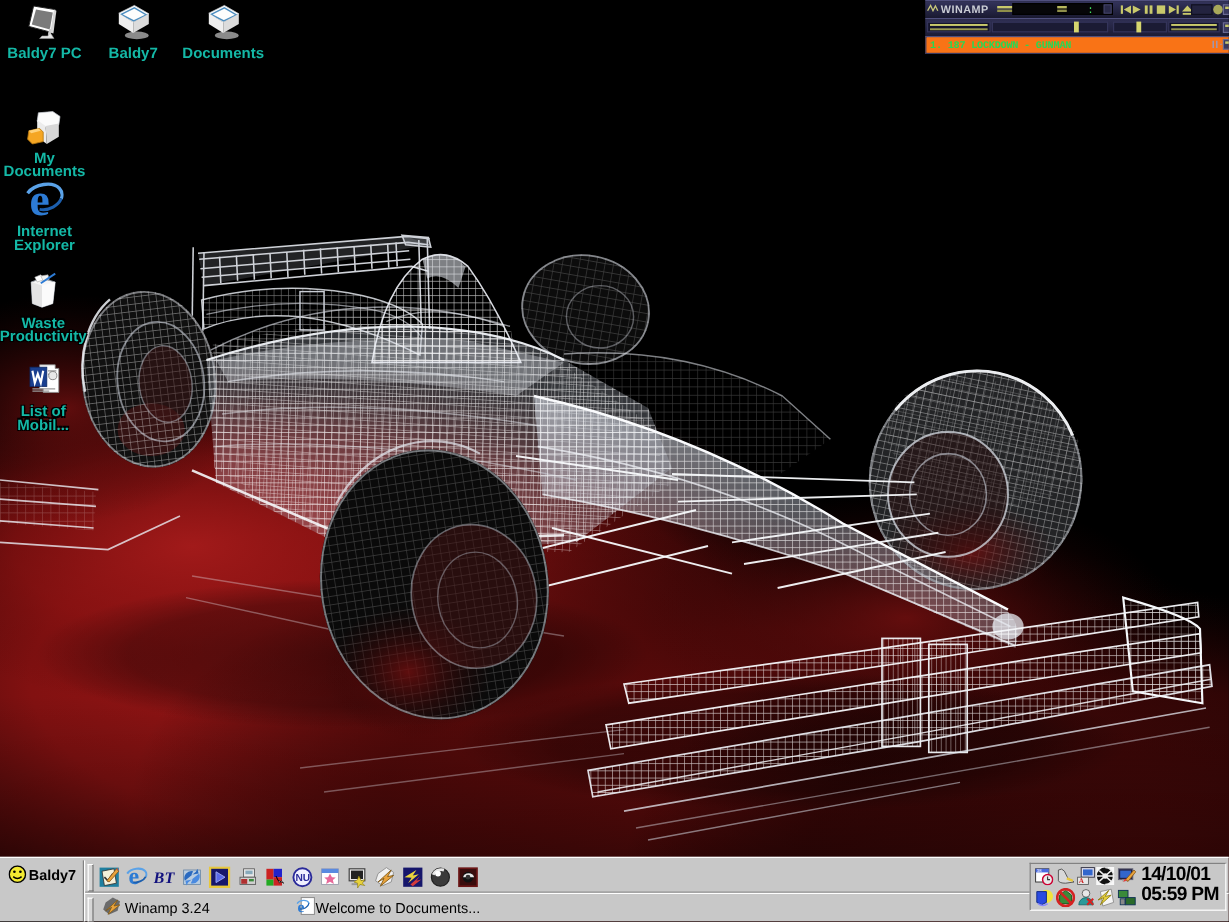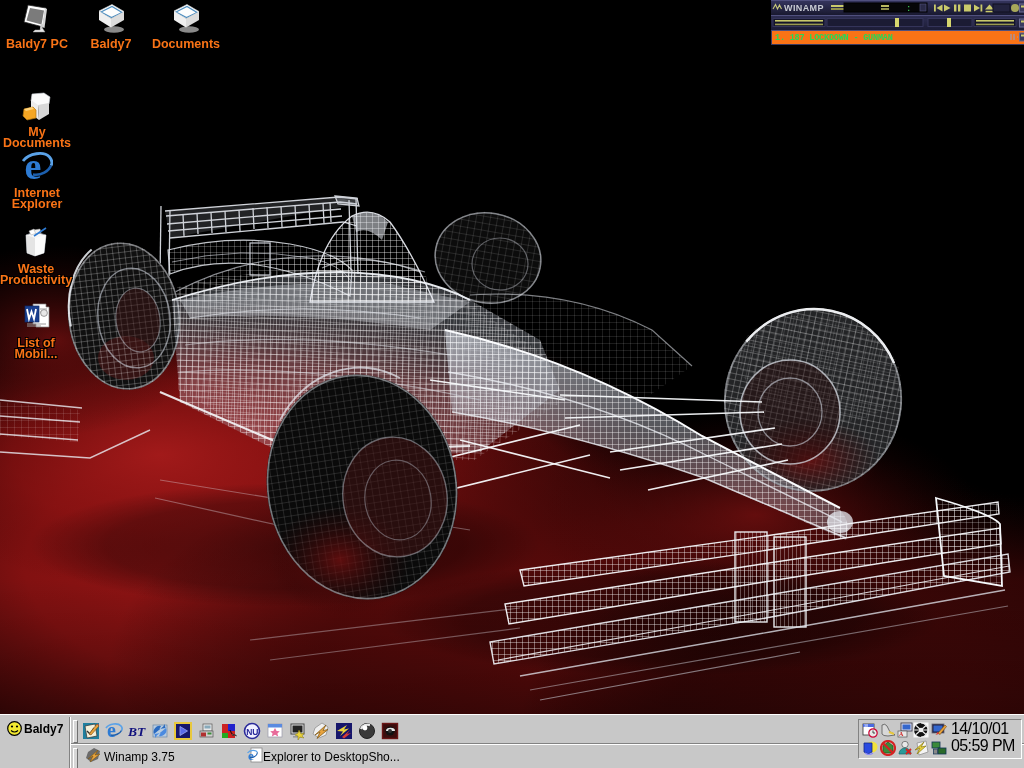--- a/index.html
+++ b/index.html
@@ -1,20 +1,20 @@
 <!DOCTYPE html>
 <html><head>
 <meta charset="utf-8">
 <style>
   html,body{margin:0;padding:0;width:1024px;height:768px;overflow:hidden;background:#000;}
   body{font-family:"Liberation Sans",sans-serif;position:relative;}
   #wall{position:absolute;left:0;top:0;width:1024px;height:768px;}
   .dico{position:absolute;width:76px;text-align:center;}
   .dico svg{display:block;margin:0 auto;}
-  .dlab{margin-top:5px;font-weight:bold;font-size:12.5px;line-height:11px;color:#f97316;
+  .dlab{margin-top:5px;font-weight:bold;font-size:12.5px;line-height:11px;color:#14b8a6;
     text-shadow:1px 1px 0 #000,-1px -1px 0 #000,1px -1px 0 #000,-1px 1px 0 #000;}
   
   #wa{position:absolute;left:755px;top:0;width:269px;height:45px;}
   .wabar{position:absolute;left:16px;width:269px;height:15px;background:linear-gradient(#34345c,#191930);
      border-top:1px solid #50507e;box-sizing:border-box;}
   
   #tb{position:absolute;left:0;top:714px;width:1024px;height:54px;background:#c8c8c8;border-top:1px solid #fff;box-sizing:border-box;}
 </style>
 </head>
 <body>
@@ -455,28 +455,28 @@
     <rect x="1.5" y="1.5" width="15" height="15" fill="#3a0d0d" stroke="#6a1515" stroke-width="1.4"></rect>
     <circle cx="9" cy="9" r="4.5" fill="#111"></circle>
     <path d="M5,9 a4.5,3.2 0 0 1 9,0" fill="#e8e8e8"></path>
     <circle cx="9" cy="9" r="2" fill="#333"></circle>
   </svg>
 
   <svg width="17" height="17" viewBox="0 0 17 17" style="position:absolute;left:85px;top:32px;">
     <polygon points="3,5 9,1 15,4 13,12 6,15 1,11" fill="#6b6b6b"></polygon>
     <path d="M3,12 L13,3 L10,8 L15,7 L5,15 L8,9 Z" fill="#e8a33d" stroke="#7a5513" stroke-width="0.6"></path>
   </svg>
-  <div style="position:absolute;left:104px;top:35px;font-size:12px;color:#000;">Winamp 3.75</div>
+  <div style="position:absolute;left:104px;top:35px;font-size:12px;color:#000;">Winamp 3.24</div>
   <svg width="16" height="17" viewBox="0 0 16 17" style="position:absolute;left:247px;top:32px;">
     <rect x="4" y="1" width="11" height="14" fill="#fff" stroke="#888" stroke-width="0.8"></rect>
     <text x="1" y="13" font-family="Liberation Serif" font-size="13" font-weight="bold" fill="#2d7bd4">e</text>
     <path d="M0.5,6 C3,2.5 9,2.5 10.5,5.5" fill="none" stroke="#5aa2e8" stroke-width="1.2"></path>
     <path d="M10.5,5.5 C10,9 6,11 3,10.5" fill="none" stroke="#1c5fae" stroke-width="1.1"></path>
   </svg>
-  <div style="position:absolute;left:263px;top:35px;font-size:12px;color:#000;">Explorer to DesktopSho...</div>
+  <div style="position:absolute;left:263px;top:35px;font-size:12px;color:#000;">Welcome to Documents...</div>
 
   <div style="position:absolute;left:858px;top:4px;width:162px;height:38px;border:1px solid;border-color:#828282 #fff #fff #828282;background:#c8c8c8;"></div>
   <svg width="16" height="16" viewBox="0 0 16 16" style="position:absolute;left:862px;top:7px;">
     <rect x="1" y="2" width="11" height="11" fill="#fff" stroke="#333" stroke-width="0.8"></rect>
     <rect x="1" y="2" width="11" height="3" fill="#4a6ae0"></rect>
     <text x="2" y="4.6" font-size="3.5" fill="#fff" font-family="Liberation Sans">38</text>
     <circle cx="11" cy="11" r="4.2" fill="#e8e8e8" stroke="#c03" stroke-width="1.2"></circle>
     <path d="M11,8.5 V11 H13" stroke="#333" stroke-width="0.9" fill="none"></path>
   </svg>
   <svg width="17" height="16" viewBox="0 0 17 16" style="position:absolute;left:880px;top:7px;">
@@ -519,14 +519,14 @@
   </svg>
   <svg width="16" height="16" viewBox="0 0 16 16" style="position:absolute;left:913px;top:25px;">
     <polygon points="4,3 13,1 15,12 6,15" fill="#f4f4f4" stroke="#888" stroke-width="0.7"></polygon>
     <path d="M2,10 L11,2 L8,7 L13,6 L4,14 L7,8 Z" fill="#e8d23d" stroke="#8a7a10" stroke-width="0.7"></path>
   </svg>
   <svg width="16" height="16" viewBox="0 0 16 16" style="position:absolute;left:931px;top:25px;">
     <rect x="1" y="2" width="8" height="6" fill="#3a8a3a" stroke="#135" stroke-width="0.8"></rect>
     <rect x="7" y="8" width="8" height="6" fill="#2a6a2a" stroke="#135" stroke-width="0.8"></rect>
     <rect x="2.5" y="9" width="4" height="5" fill="#888" stroke="#135" stroke-width="0.7"></rect>
   </svg>
-  <div style="position:absolute;left:951px;top:6px;width:72px;font-size:16px;font-weight:normal;color:#000;line-height:16.5px;letter-spacing:-0.6px;">14/10/01<br>05:59 PM</div>
+  <div style="position:absolute;left:951px;top:6px;width:72px;font-size:16px;font-weight:bold;color:#000;line-height:16.5px;letter-spacing:-0.6px;">14/10/01<br>05:59 PM</div>
 </div>
 
 </body></html>

